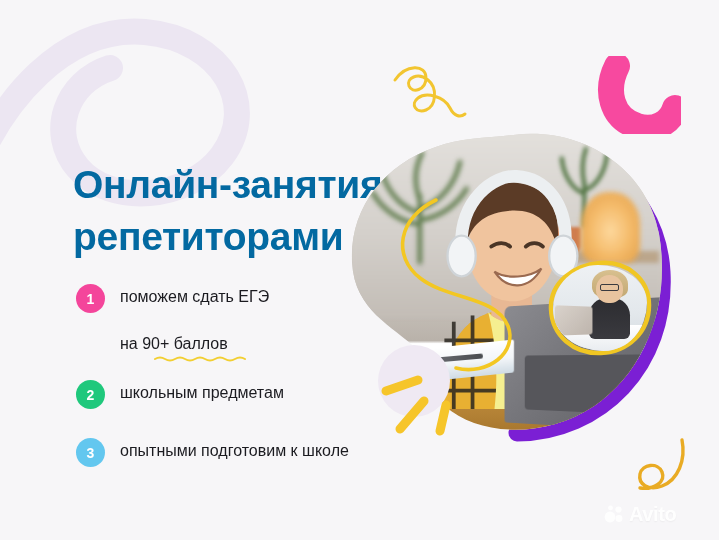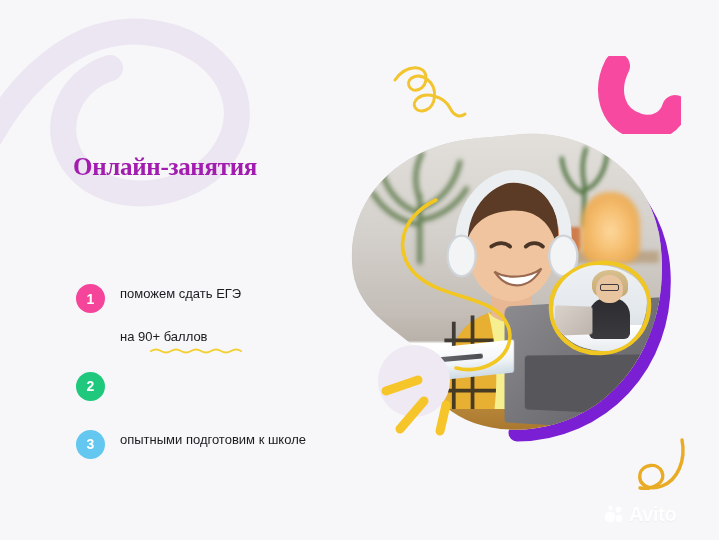--- a/index.html
+++ b/index.html
@@ -26,26 +26,25 @@
     height: 290px;
     pointer-events: none;
   }
 
   
   .headline {
     position: absolute;
     left: 73px;
     top: 133px;
     width: 300px;
-    font-size: 25px;
+    font-size: 39px;
     font-weight: 700;
     line-height: 1.33;
     letter-spacing: -0.3px;
-    color: #a21caf;
-    font-family: Liberation Serif, serif;
+    color: #0369a1;
   }
   .headline .ln { display: block; white-space: nowrap; }
 
   
   .bullets {
     position: absolute;
     left: 76px;
     top: 283px;
     width: 330px;
   }
@@ -65,21 +64,21 @@
     border-radius: 50%;
     color: #ffffff;
     font-size: 14px;
     font-weight: 700;
     display: flex;
     align-items: center;
     justify-content: center;
     line-height: 1;
   }
   .bullet-text {
-    font-size: 13px;
+    font-size: 16px;
     font-weight: 500;
     line-height: 1.45;
     color: #1b1b20;
     padding-top: 2px;
   }
   .bullet-text .ln { display: block; white-space: nowrap; }
   .underlined {
     position: relative;
     display: inline-block;
     margin-top: 24px;
@@ -272,37 +271,39 @@
 <body>
 
 <div id="stage" style="background-color: rgb(247, 246, 248);">
 
   <svg class="bg-ribbon" viewBox="0 0 340 290">
     <path d="M10 210 C 40 130, 105 55, 185 62 C 262 69, 300 135, 262 186 C 228 231, 150 236, 118 198 C 88 163, 106 112, 150 98" fill="none" stroke="#ece6f2" stroke-width="26" stroke-linecap="round"></path>
   </svg>
 
   <h1 class="headline">
     <span class="ln">Онлайн-занятия</span>
+    <span class="ln">репетиторами</span>
   </h1>
 
   <div class="bullets">
 
     <div class="bullet-row">
       <span class="bullet-badge" style="background-color: rgb(244, 69, 155);">1</span>
       <div class="bullet-text">
         <span class="ln">поможем сдать ЕГЭ</span>
         <span class="ln"><span>на </span><span class="underlined"><span>90+ баллов</span><svg class="squiggle" viewBox="0 0 92 7" preserveAspectRatio="none">
                 <path d="M1 4 Q 6 1, 11 4 T 21 4 T 31 4 T 41 4 T 51 4 T 61 4 T 71 4 T 81 4 T 91 4" fill="none" stroke="#f2cf32" stroke-width="2" stroke-linecap="round"></path>
               </svg></span></span>
       </div>
     </div>
 
     <div class="bullet-row">
       <span class="bullet-badge" style="background-color: rgb(31, 200, 124);">2</span>
       <div class="bullet-text">
+        <span class="ln">школьным предметам</span>
       </div>
     </div>
 
     <div class="bullet-row">
       <span class="bullet-badge" style="background-color: rgb(99, 199, 239);">3</span>
       <div class="bullet-text">
         <span class="ln">опытными подготовим к школе</span>
       </div>
     </div>
 

